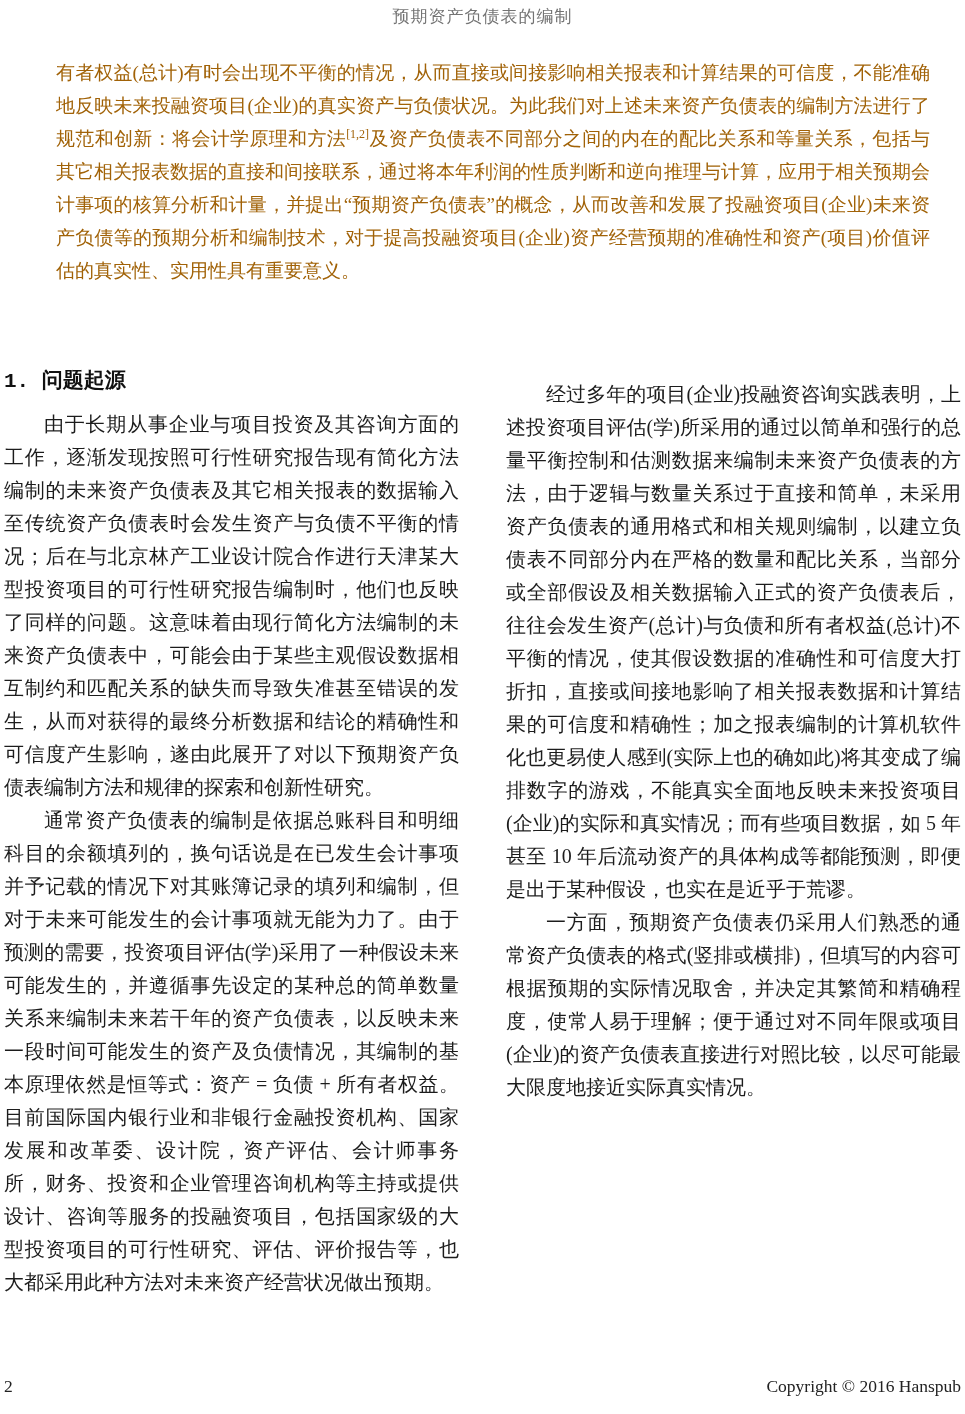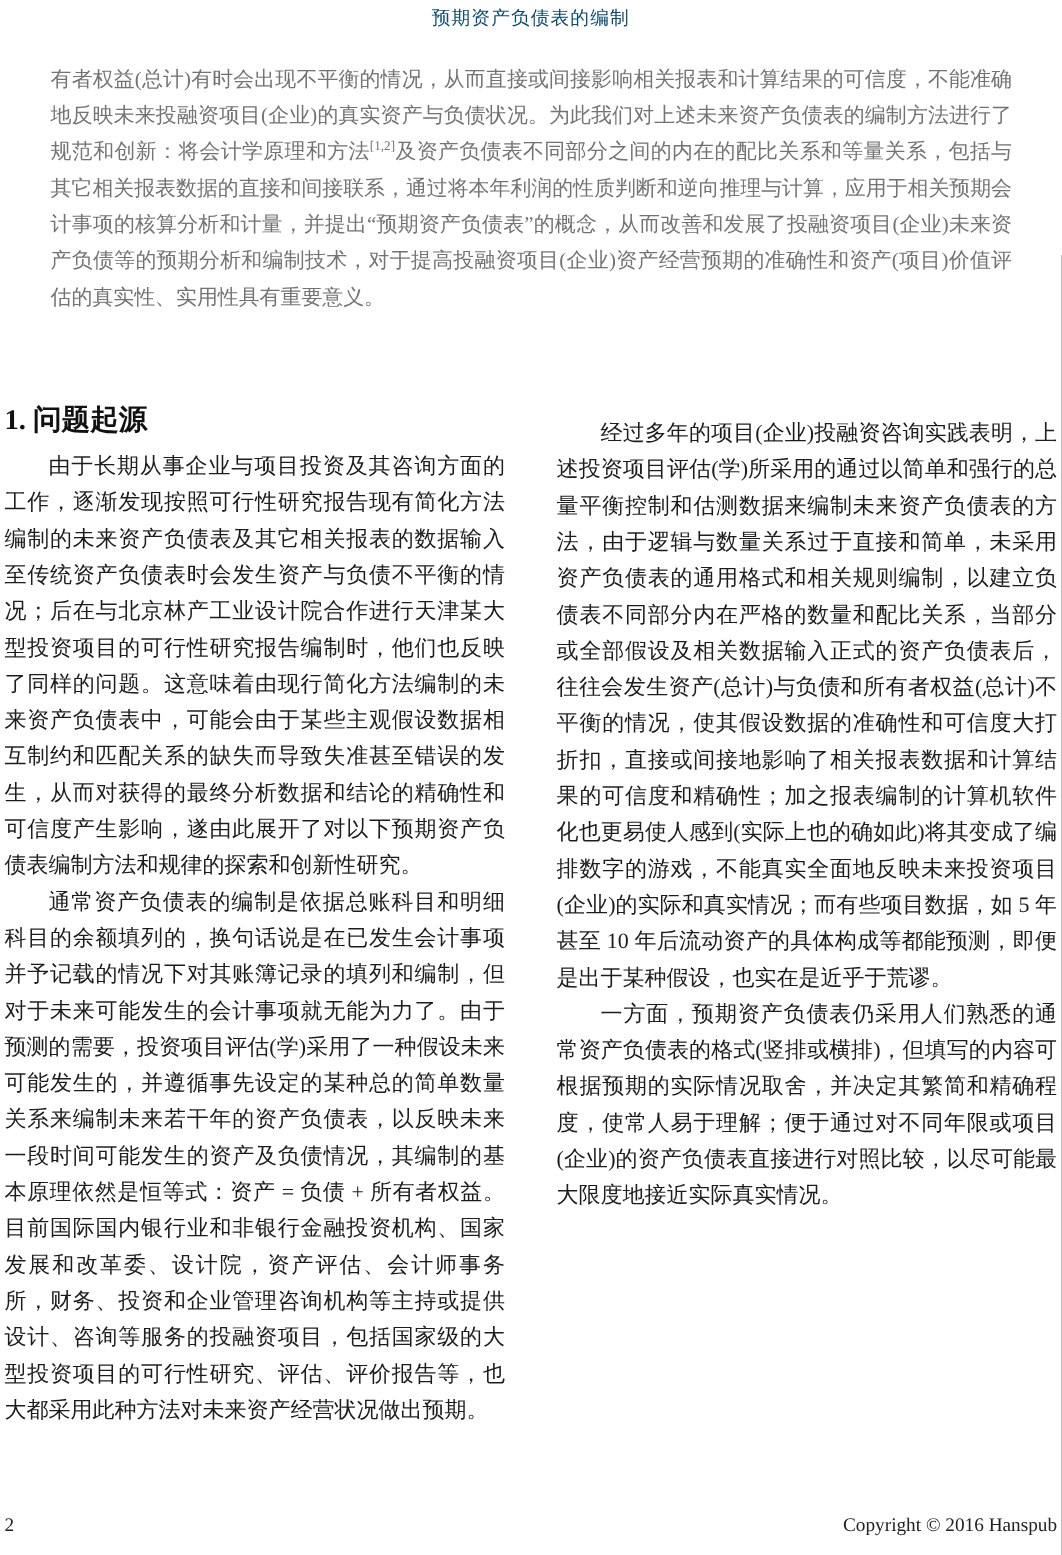--- a/index.html
+++ b/index.html
@@ -10,28 +10,28 @@
     background:#ffffff;
     color:#1e1e1e;
     font-family:"Liberation Serif","DejaVu Serif",serif;
     overflow:hidden;
     box-sizing:border-box;
   }
   .running-head{
     position:absolute;top:5px;left:0;right:0;
     text-align:center;
     font-size:17px;
-    color:#0c4a6e;
+    color:#737373;
     letter-spacing:1px;
   }
   .abstract{
-    position:absolute;top:56px;left:46px;width:874px;
+    position:absolute;top:56px;left:56px;width:874px;
     font-size:19px;line-height:33px;
     text-align:justify;
-    color:#737373;
+    color:#a16207;
   }
   .abstract sup{font-size:12px;line-height:0;}
   .keywords{
     position:absolute;top:294px;left:46px;width:874px;
     font-size:19px;line-height:30px;
   }
   .kw-label{
     font-family:"Liberation Sans","DejaVu Sans",sans-serif;
     font-weight:bold;
     margin-right:6px;
@@ -41,23 +41,23 @@
     display:flex;gap:47px;
   }
   .col{
     width:455px;
     font-size:20px;line-height:33px;
     text-align:justify;
     color:#1c1c1c;
   }
   .col p{margin:0;text-indent:2em;}
   .sec-heading{
-    font-family:Liberation Serif, serif;
+    font-family:Liberation Mono, monospace;
     font-weight:bold;
-    font-size:26px;line-height:27px;
+    font-size:21px;line-height:27px;
     margin:2px 0 13px 0;
     color:#111;
   }
   .sec-heading.second{margin-top:17px;}
   .col-right{padding-top:12px;font-family:Liberation Serif, serif;}
   .footer{
     position:absolute;left:4px;right:4px;top:1376px;
     display:flex;justify-content:space-between;align-items:baseline;
     font-size:17.5px;
     color:#222;

